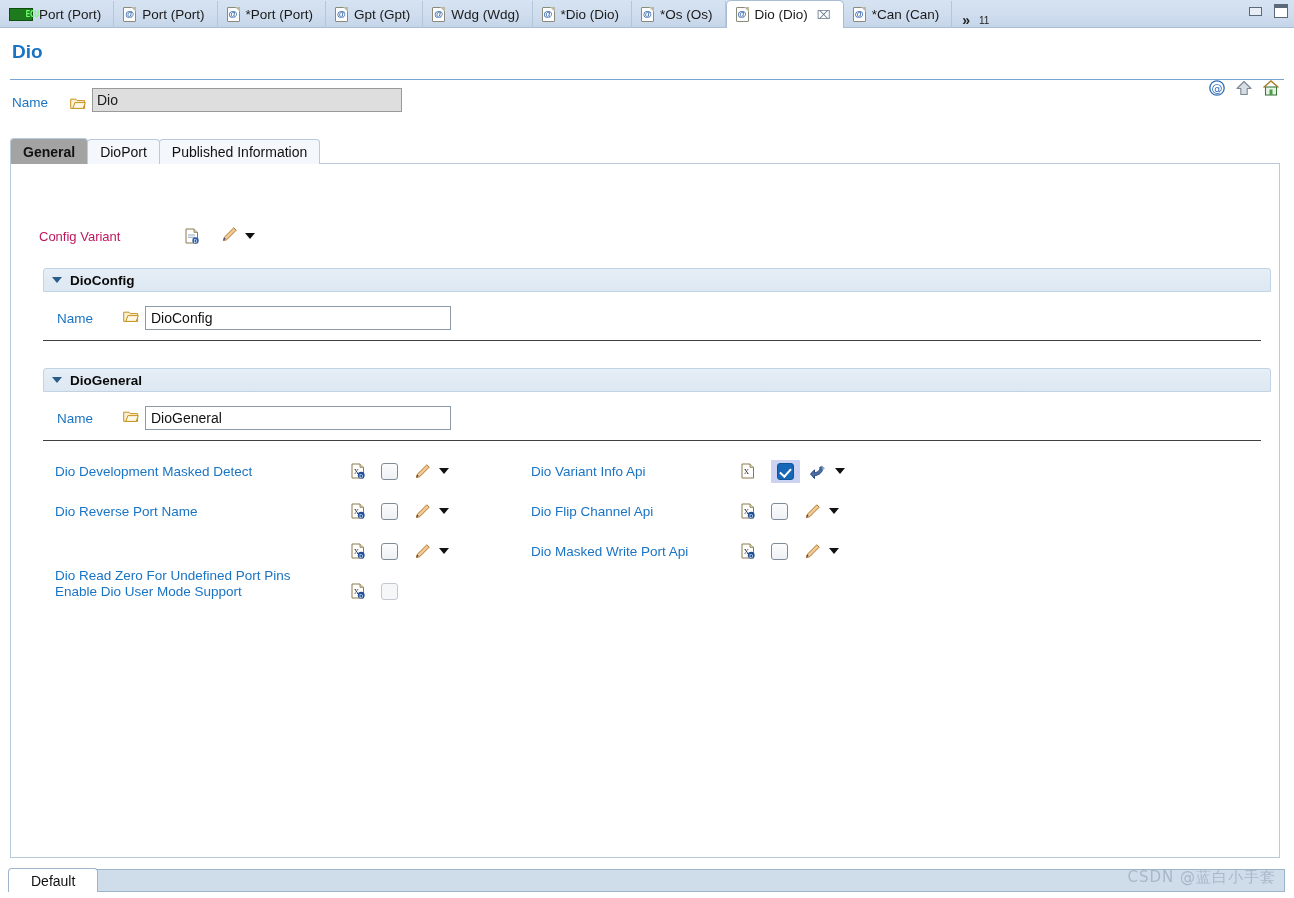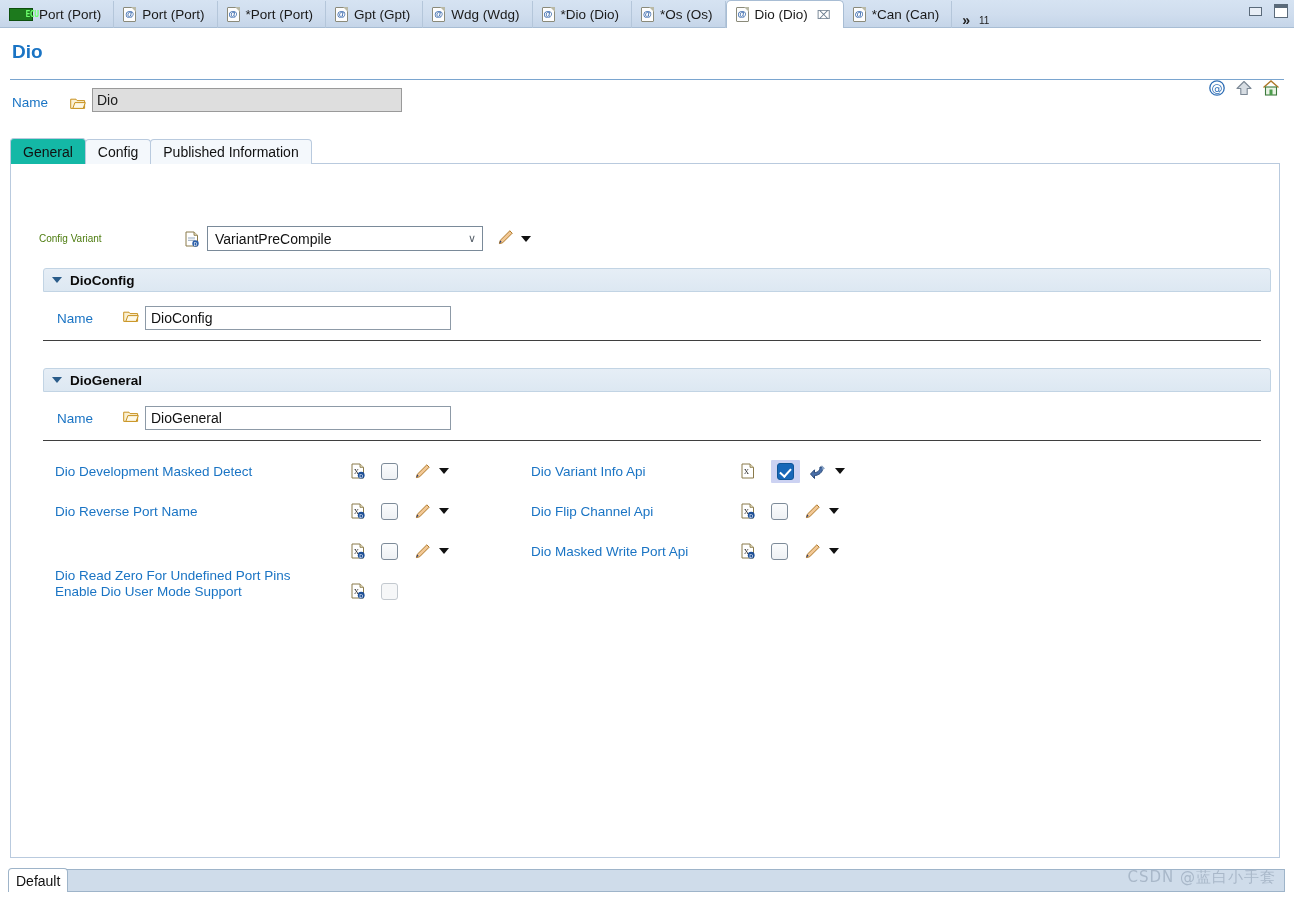--- a/index.html
+++ b/index.html
@@ -192,44 +192,45 @@
     box-sizing: border-box;
     background: #f4f8fc;
     border: 1px solid #b9cade;
     border-bottom: none;
     border-top-left-radius: 4px;
     border-top-right-radius: 4px;
     margin-right: -1px;
     white-space: nowrap;
   }
   .itab.active {
-    background: #14b8a6;
+    background: #a3a3a3;
     z-index: 3;
     height: 26px;
+    font-weight: bold;
   }
   .itabstrip-fill {
     flex: 1;
     height: 25px;
     border-bottom: 1px solid #b9cade;
   }
   .inner-body {
     position: relative;
     height: 694px;
     background: #ffffff;
     border: 1px solid #b9cade;
     border-top: none;
     box-sizing: border-box;
   }
 
   
   .cfgvar-row {
     position: absolute; left: 28px; top: 62px;
     display: flex; align-items: center;
   }
-  .cfgvar-lbl { color:#4d7c0f; font-size: 10px; width: 146px; }
+  .cfgvar-lbl { color:#be185d; font-size: 13px; width: 146px; }
   .xdm-small {
     width: 14px; height: 16px; position: relative; flex:none;
     margin-right: 8px;
   }
   .combo {
     width: 276px; height: 25px;
     background: #ffffff;
     border: 1px solid #7a8a99;
     box-sizing: border-box;
     display: flex; align-items: center;
@@ -348,21 +349,21 @@
 
   
   .bottom-bar {
     position: absolute; left: 0; top: 864px;
     width: 1294px; height: 34px;
     background: #ffffff;
   }
   .btab {
     position: absolute; left: 8px; top: 4px;
     height: 24px;
-    padding: 0 7px;
+    padding: 0 22px;
     display: flex; align-items: center;
     font-size: 14px; color: #111;
     background: #ffffff;
     border: 1px solid #9eb4c9;
     border-bottom: none;
     border-top-left-radius: 4px;
     border-top-right-radius: 4px;
     box-sizing: border-box;
     z-index: 2;
   }
@@ -471,21 +472,21 @@
     </span>
     <div class="ro-field">Dio</div>
   </div>
 
   <div class="inner-panel">
     <div class="inner-tabstrip" id="innerTabs">
         <div class="itab active">
           <span>General</span>
         </div>
         <div class="itab">
-          <span>Config</span>
+          <span>DioPort</span>
         </div>
         <div class="itab">
           <span>Published Information</span>
         </div>
         <div class="itabstrip-fill"></div>
       </div>
 
     <div class="inner-body">
 
       <div class="cfgvar-row">
@@ -493,24 +494,20 @@
         <span class="xdm-small">
           <svg width="14" height="16" viewBox="0 0 14 16">
             <path d="M1 1 H9 L12.5 4.3 V15 H1 Z" fill="#ffffff" stroke="#8a7a4a" stroke-width="1"></path>
             <path d="M9 1 L9 4.3 L12.5 4.3" fill="#e6ddbf" stroke="#8a7a4a" stroke-width="0.9"></path>
             <line x1="3" y1="7" x2="10" y2="7" stroke="#93a7bd" stroke-width="1"></line>
             <line x1="3" y1="9.3" x2="10" y2="9.3" stroke="#93a7bd" stroke-width="1"></line>
             <circle cx="10.5" cy="12.5" r="3.2" fill="#2a5ea8"></circle>
             <text x="10.5" y="15" font-size="5" fill="#fff" text-anchor="middle" font-family="DejaVu Sans">D</text>
           </svg>
         </span>
-        <div class="combo">
-          <span>VariantPreCompile</span>
-          <span class="chev-d">∨</span>
-        </div>
         <div class="pencil-wrap">
           <span>
             <svg width="17" height="17" viewBox="0 0 17 17">
               <path d="M12.8 1.8 L15.2 4.2 L5.6 13.8 L2.4 14.6 L3.2 11.4 Z" fill="#f2c896" stroke="#b07a2a" stroke-width="1" stroke-linejoin="round"></path>
               <path d="M2.4 14.6 L3.2 11.4 L4.6 12.8 Z" fill="#2a3d7a"></path>
               <line x1="12.8" y1="1.8" x2="15.2" y2="4.2" stroke="#b07a2a" stroke-width="1"></line>
             </svg>
           </span>
           <span class="caret-dn"></span>
         </div>

